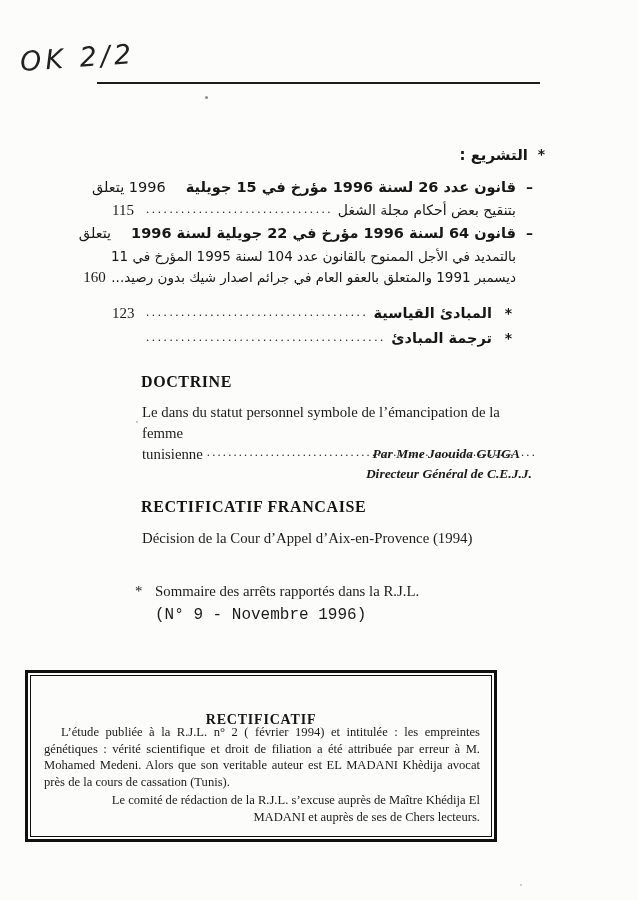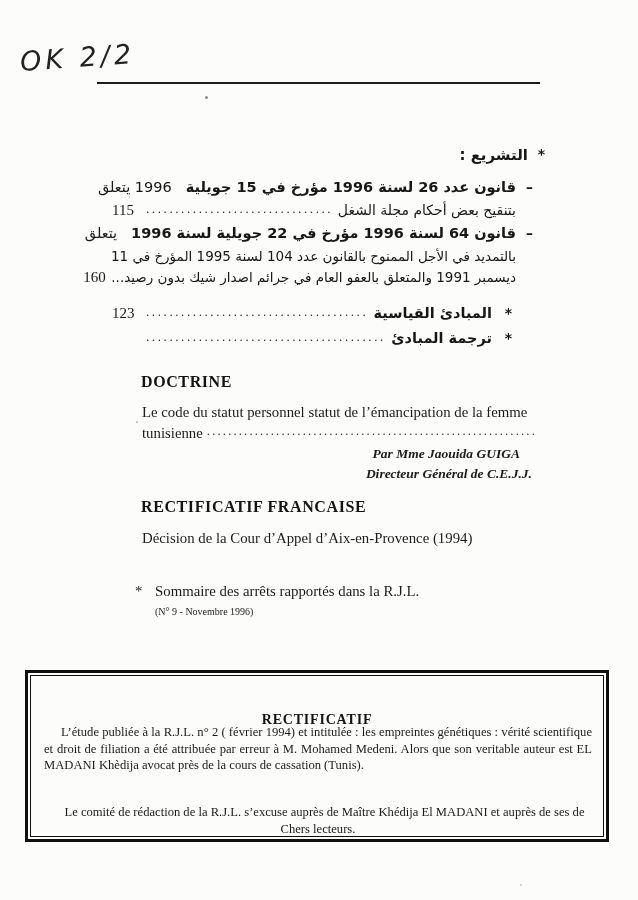--- a/index.html
+++ b/index.html
@@ -20,21 +20,21 @@
     font-family:"DejaVu Sans",sans-serif;font-weight:bold;font-size:14px;color:#171717;
   }
   .header-rule{position:absolute;left:97px;top:82px;width:443px;height:2px;background:#1c1c1c;}
   
   .ar-row{
     position:absolute;left:112px;display:flex;direction:rtl;align-items:baseline;
     font-family:"DejaVu Sans",sans-serif;color:#171717;white-space:nowrap;
   }
   .ar-bullet{position:absolute;right:-17px;top:0;font-weight:bold;font-size:14px;}
   .ar-bold{font-weight:bold;}
-  .ar-tail{margin-right:14px;font-weight:normal;}
+  .ar-tail{margin-right:20px;font-weight:normal;}
   .leader{
     flex:1;overflow:hidden;direction:ltr;text-align:left;white-space:nowrap;
     font-family:"Liberation Serif",serif;font-size:13px;letter-spacing:2.6px;
     color:#2a2a2a;margin:0 6px;transform:translateY(-2px);
   }
   .pagenum{
     direction:ltr;font-family:"Liberation Serif",serif;font-size:15px;
     min-width:28px;text-align:left;color:#1a1a1a;
   }
   .spacer{flex:1;}
@@ -48,21 +48,21 @@
   .doc-title-l2{display:flex;align-items:center;}
   .doc-leader{
     flex:1;overflow:hidden;white-space:nowrap;font-size:12.5px;
     letter-spacing:2.2px;color:#2a2a2a;margin-left:4px;transform:translateY(-2px);
   }
   .credit{position:absolute;font-weight:bold;font-style:italic;font-size:13.5px;color:#1b1b1b;white-space:nowrap;}
   .sommaire-row{position:absolute;left:135px;top:583px;display:flex;font-size:14.8px;color:#1b1b1b;}
   .sommaire-star{width:20px;}
   
   .rect-box{
-    position:absolute;left:25px;top:670px;width:584px;height:172px;
+    position:absolute;left:25px;top:670px;width:472px;height:172px;
     border:3px solid #101010;padding:2px;box-sizing:border-box;background:#fcfcfa;
   }
   .rect-inner{
     width:100%;height:100%;border:1px solid #101010;box-sizing:border-box;position:relative;
   }
   .rect-heading{
     position:absolute;left:0;right:0;top:36px;text-align:center;
     font-weight:bold;font-size:14px;letter-spacing:0.8px;color:#141414;
   }
   .rect-para{
@@ -126,40 +126,40 @@
   <div class="ar-row" style="top:330px;right:146px;font-size:14.5px;">
     <span class="ar-bullet" style="right:-20px;">*</span>
     <span class="ar-bold">ترجمة المبادئ</span>
     <span class="leader">....................................................................................................</span>
     <span class="pagenum"></span>
   </div>
 
   <div class="fr-heading" style="top:373px;">DOCTRINE</div>
 
   <div class="doc-title">
-    <div>Le code du statut personnel statut de l’émancipation de la femme</div>
+    <div>Le dans du statut personnel symbole de l’émancipation de la femme</div>
     <div class="doc-title-l2">
       <span>tunisienne</span>
       <span class="doc-leader">................................................................................................................................</span>
     </div>
   </div>
 
   <div class="credit" style="top:446px;right:118px;">Par Mme Jaouida GUIGA</div>
   <div class="credit" style="top:466px;right:106px;text-align:center;">Directeur Général de C.E.J.J.</div>
 
   <div class="fr-heading" style="top:498px;">RECTIFICATIF FRANCAISE</div>
   <div class="fr-text" style="left:142px;top:530px;">Décision de la Cour d’Appel  d’Aix-en-Provence (1994)</div>
 
   <div class="sommaire-row">
     <span class="sommaire-star">*</span>
     <span>Sommaire des arrêts rapportés dans la R.J.L.</span>
   </div>
-  <div class="fr-text" style="left:155px;top:606px;font-size:10px;">(N° 9 - Novembre 1996)</div>
+  <div class="fr-text" style="left:155px;top:606px;font-size:16px;font-family:Liberation Mono, monospace;">(N° 9 - Novembre 1996)</div>
 
   <div class="rect-box">
     <div class="rect-inner">
       <div class="rect-heading">RECTIFICATIF</div>
       <p class="rect-para" style="top:48px;text-indent:17px;margin:0;">L’étude publiée à la R.J.L. n° 2 ( février 1994) et intitulée : les empreintes génétiques : vérité scientifique et droit de filiation a été attribuée par erreur à M. Mohamed Medeni. Alors que son veritable auteur est EL MADANI Khèdija avocat près de la cours de cassation (Tunis).</p>
-      <p class="rect-para" style="top:128px;text-indent:13px;margin:0;text-align:center;">Le comité de rédaction  de la R.J.L. s’excuse auprès de Maître Khédija El  MADANI et auprès de ses de Chers lecteurs.</p>
+      <p class="rect-para" style="top:116px;text-indent:13px;margin:0;text-align:right;">Le comité de rédaction  de la R.J.L. s’excuse auprès de Maître Khédija El  MADANI et auprès de ses de Chers lecteurs.</p>
     </div>
   </div>
 
 </div>
 
 </body></html>

